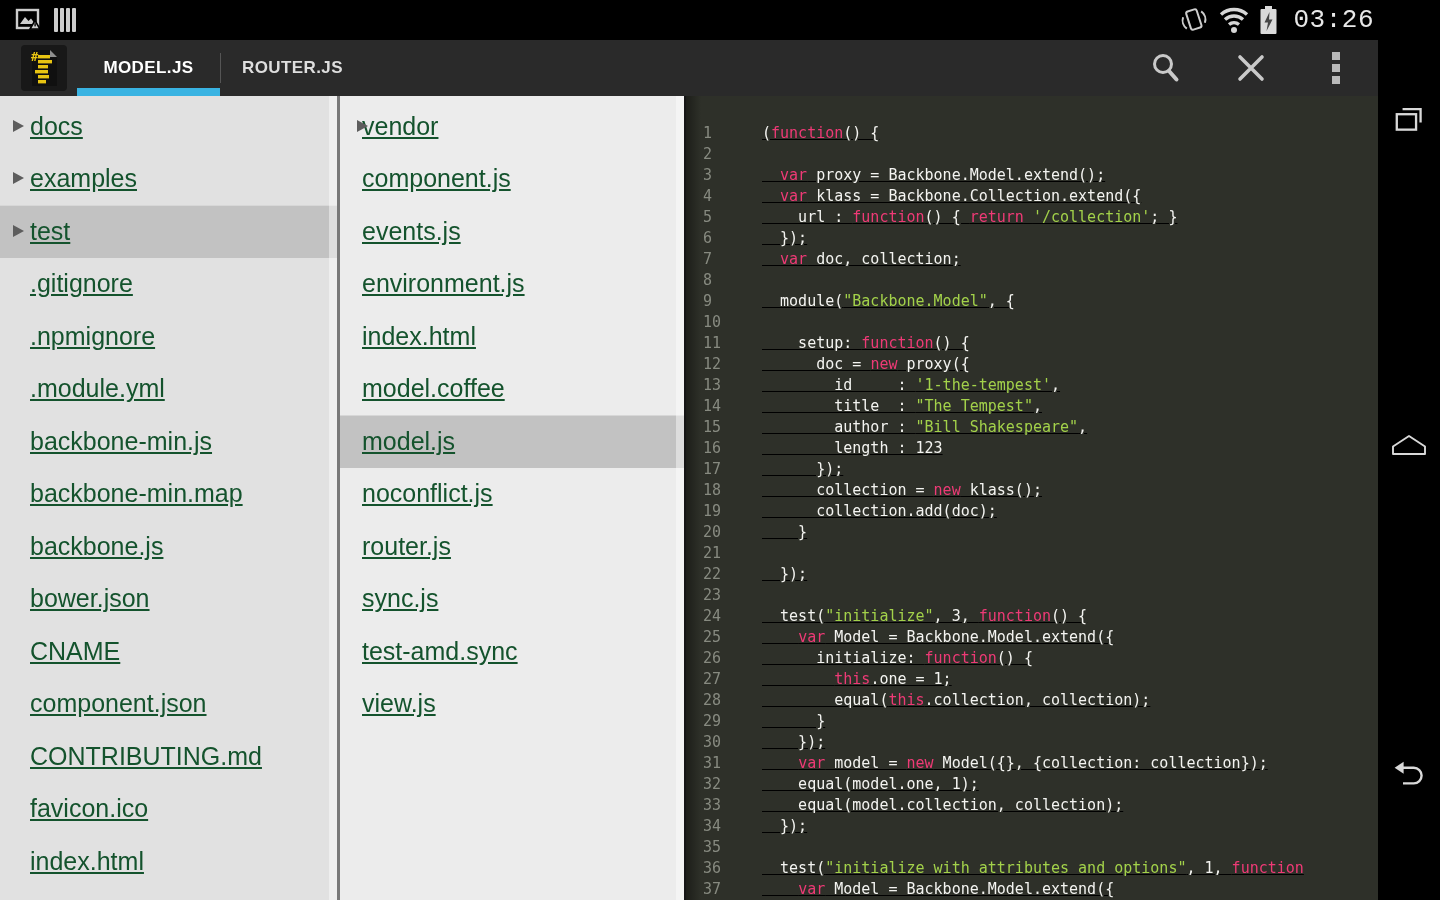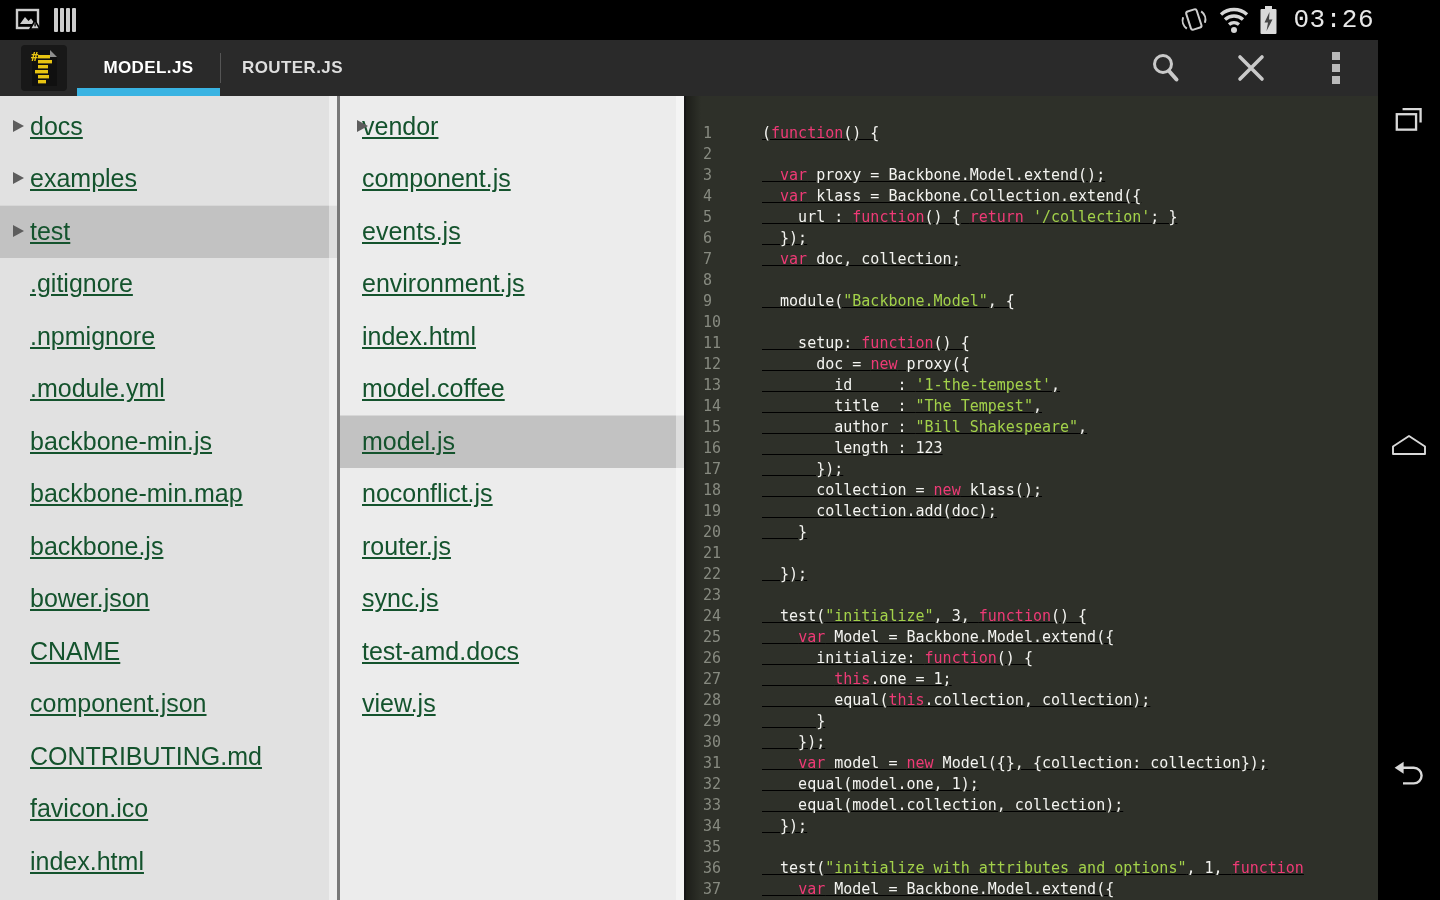--- a/index.html
+++ b/index.html
@@ -263,21 +263,21 @@
           <div class="row">
 
     <span class="row-label">router.js</span>
   </div>
           <div class="row">
 
     <span class="row-label">sync.js</span>
   </div>
           <div class="row">
 
-    <span class="row-label">test-amd.docs</span>
+    <span class="row-label">test-amd.sync</span>
   </div>
           <div class="row">
 
     <span class="row-label">view.js</span>
   </div>
         </div>
       <div class="editor">
         <div id="code">
             <div class="line"><span class="ln">1</span><span class="codetext"><span class="seg-p">(</span><span class="seg-k">function</span><span class="seg-p">() {</span></span></div>
             <div class="line"><span class="ln">2</span><span class="codetext"></span></div>

